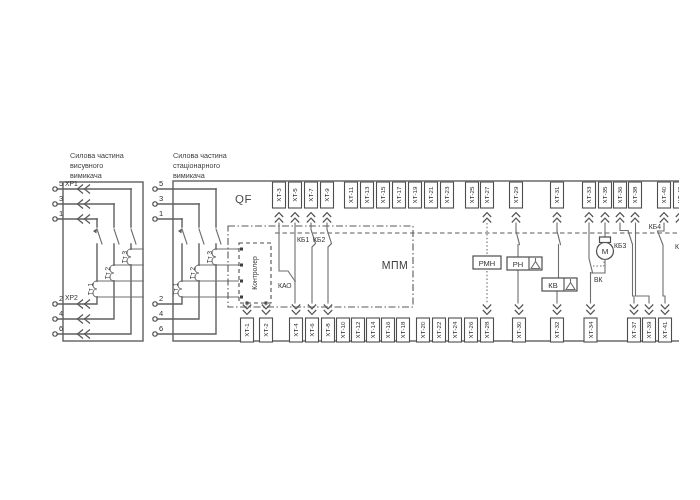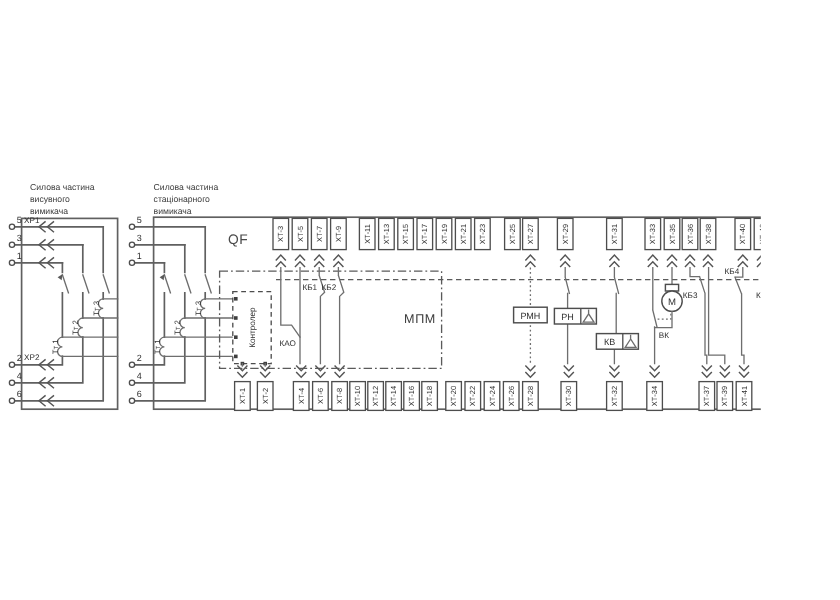--- a/index.html
+++ b/index.html
@@ -1,16 +1,16 @@
 <!DOCTYPE html>
 <html><head>
 <meta charset="utf-8">
 <style>
   html,body{margin:0;padding:0;background:#ffffff;}
-  .stage{width:634px;height:500px;position:relative;background:#fff;overflow:hidden;}
+  .stage{width:634px;height:500px;position:relative;background:#fff;overflow:hidden;padding-left:45px;}
   svg{font-family:"Liberation Sans","DejaVu Sans",sans-serif;}
   text{fill:#333333;}
   .title-line{font-size:7.2px;fill:#3c3c3c;}
   .pin-num{font-size:7.5px;fill:#2f2f2f;}
   .conn-label{font-size:6.8px;fill:#2f2f2f;}
   .ct-label{font-size:6.5px;fill:#2f2f2f;}
   .qf-label{font-size:11.5px;fill:#4a4a4a;letter-spacing:0.5px;}
   .mpm-label{font-size:10.5px;fill:#3c3c3c;letter-spacing:0.5px;}
   .ctrl-label{font-size:6.8px;fill:#2f2f2f;}
   .contact-label{font-size:6.8px;fill:#2f2f2f;}

